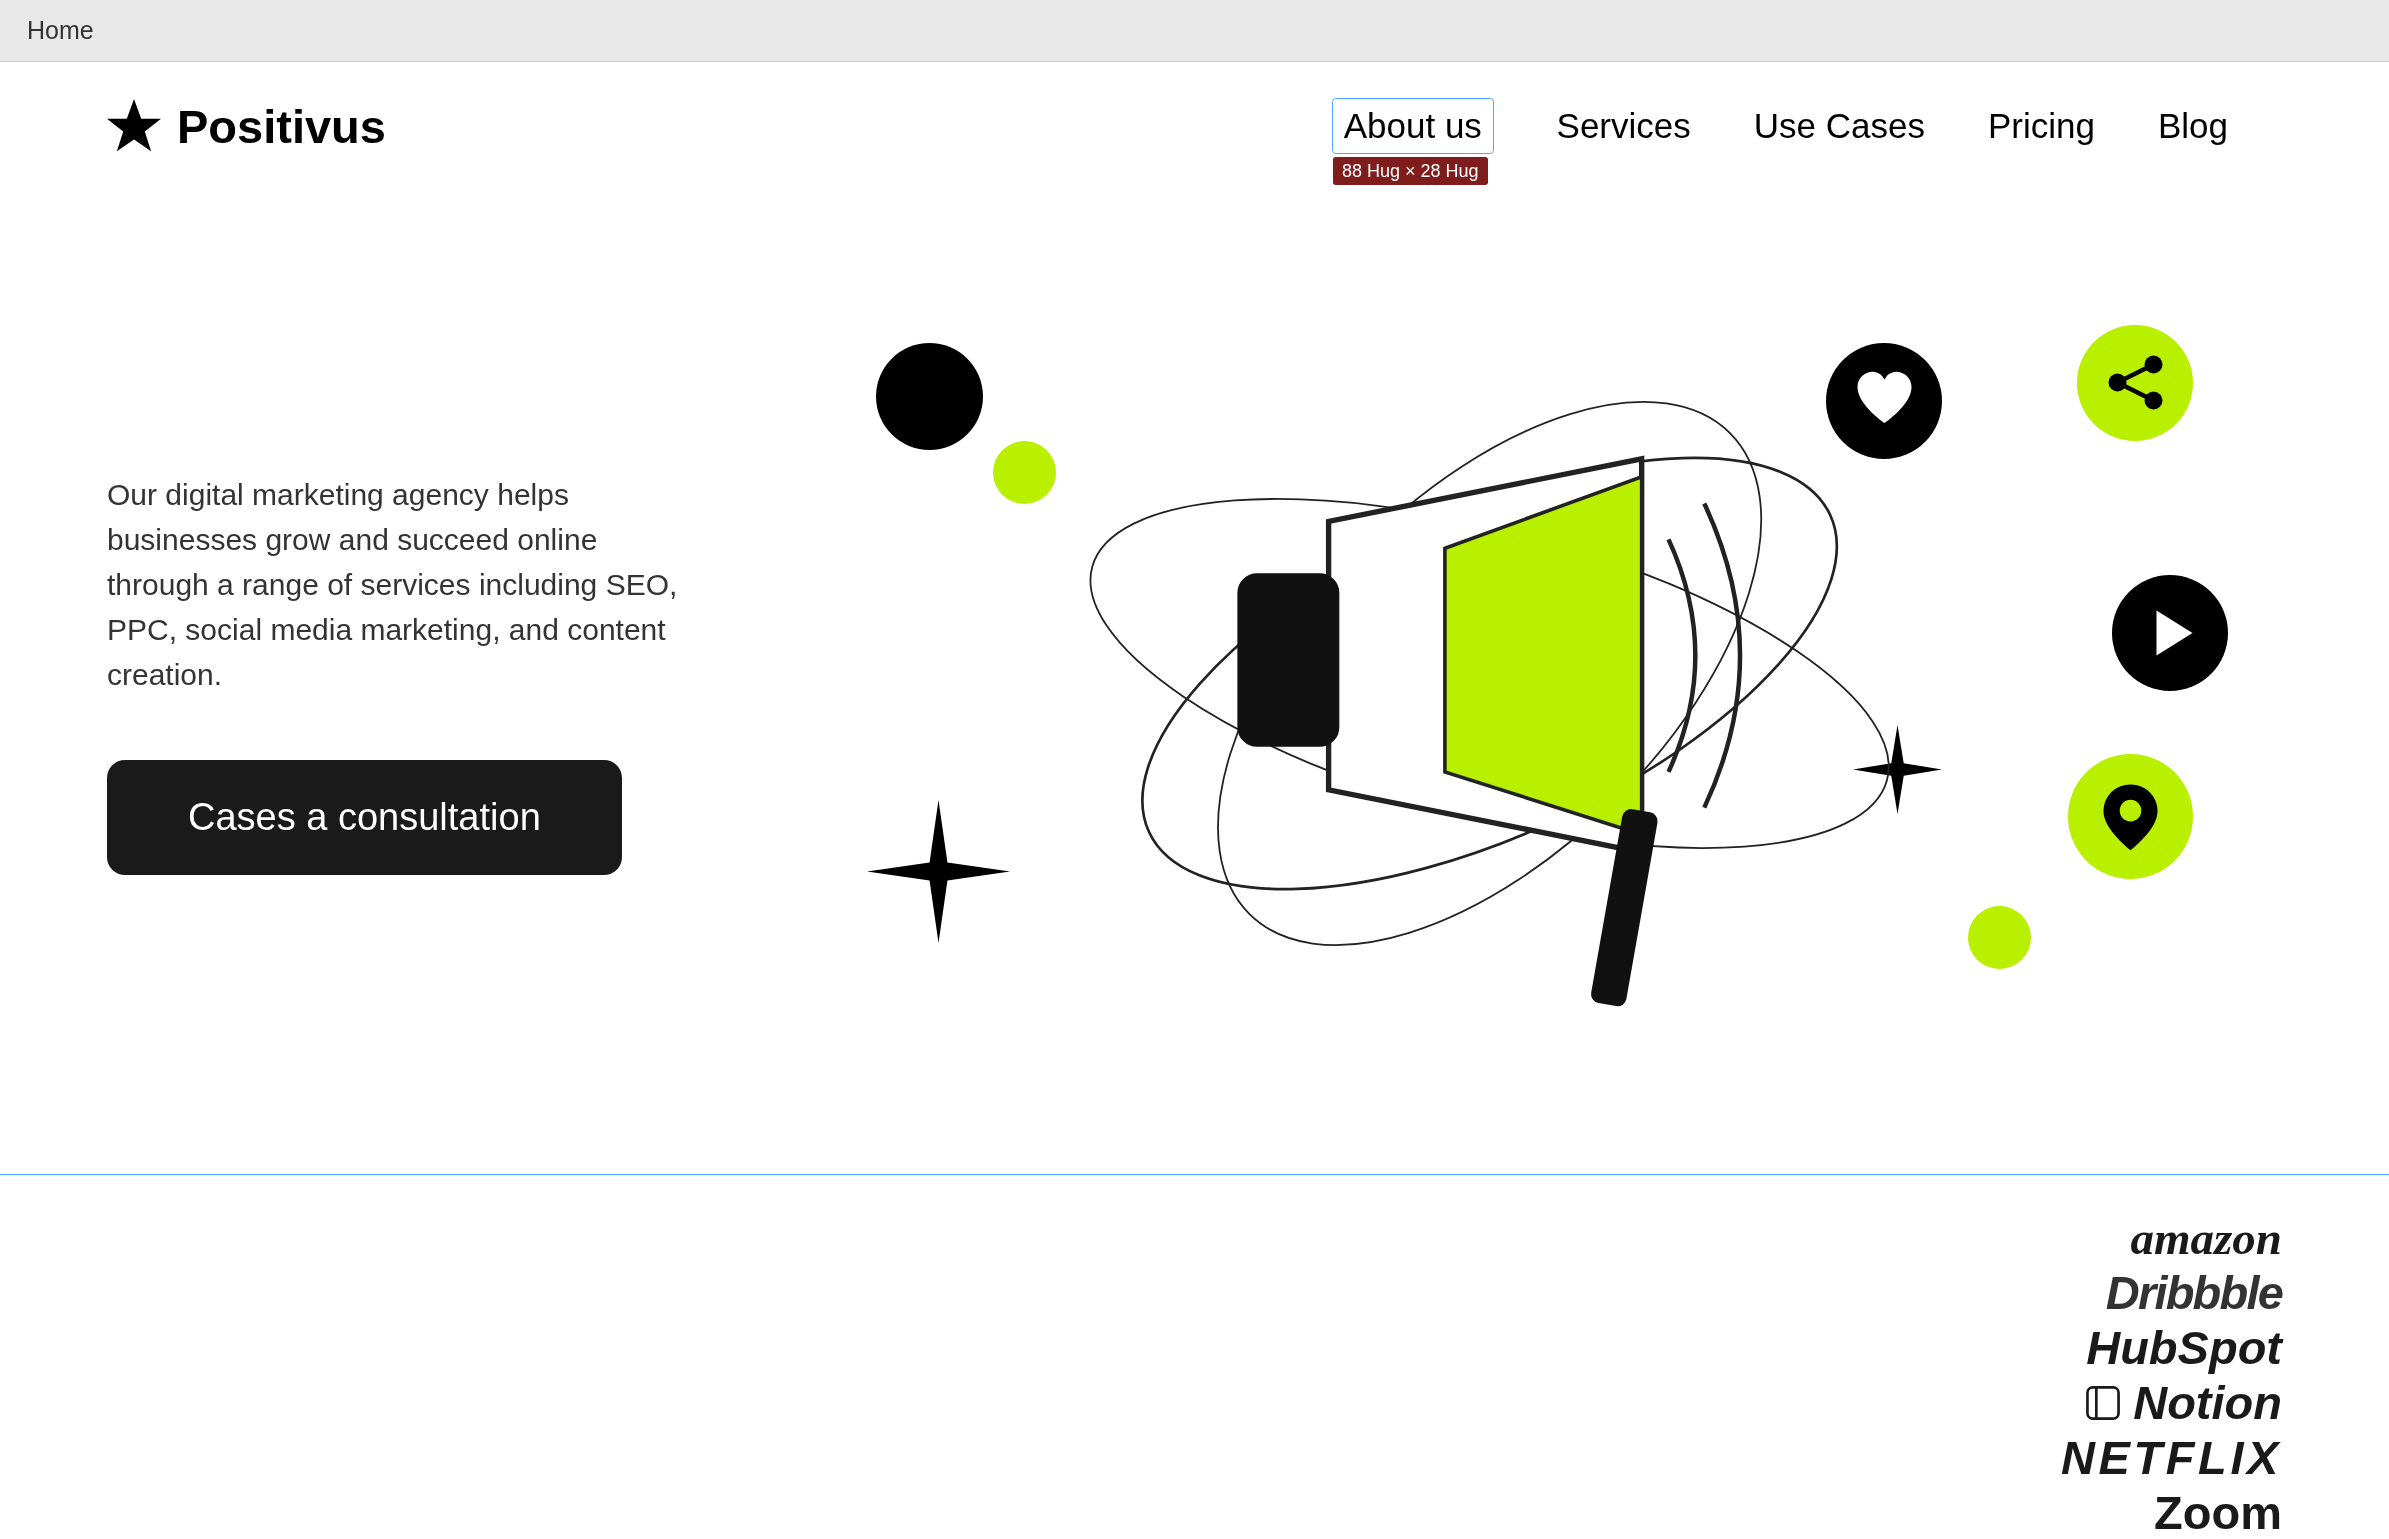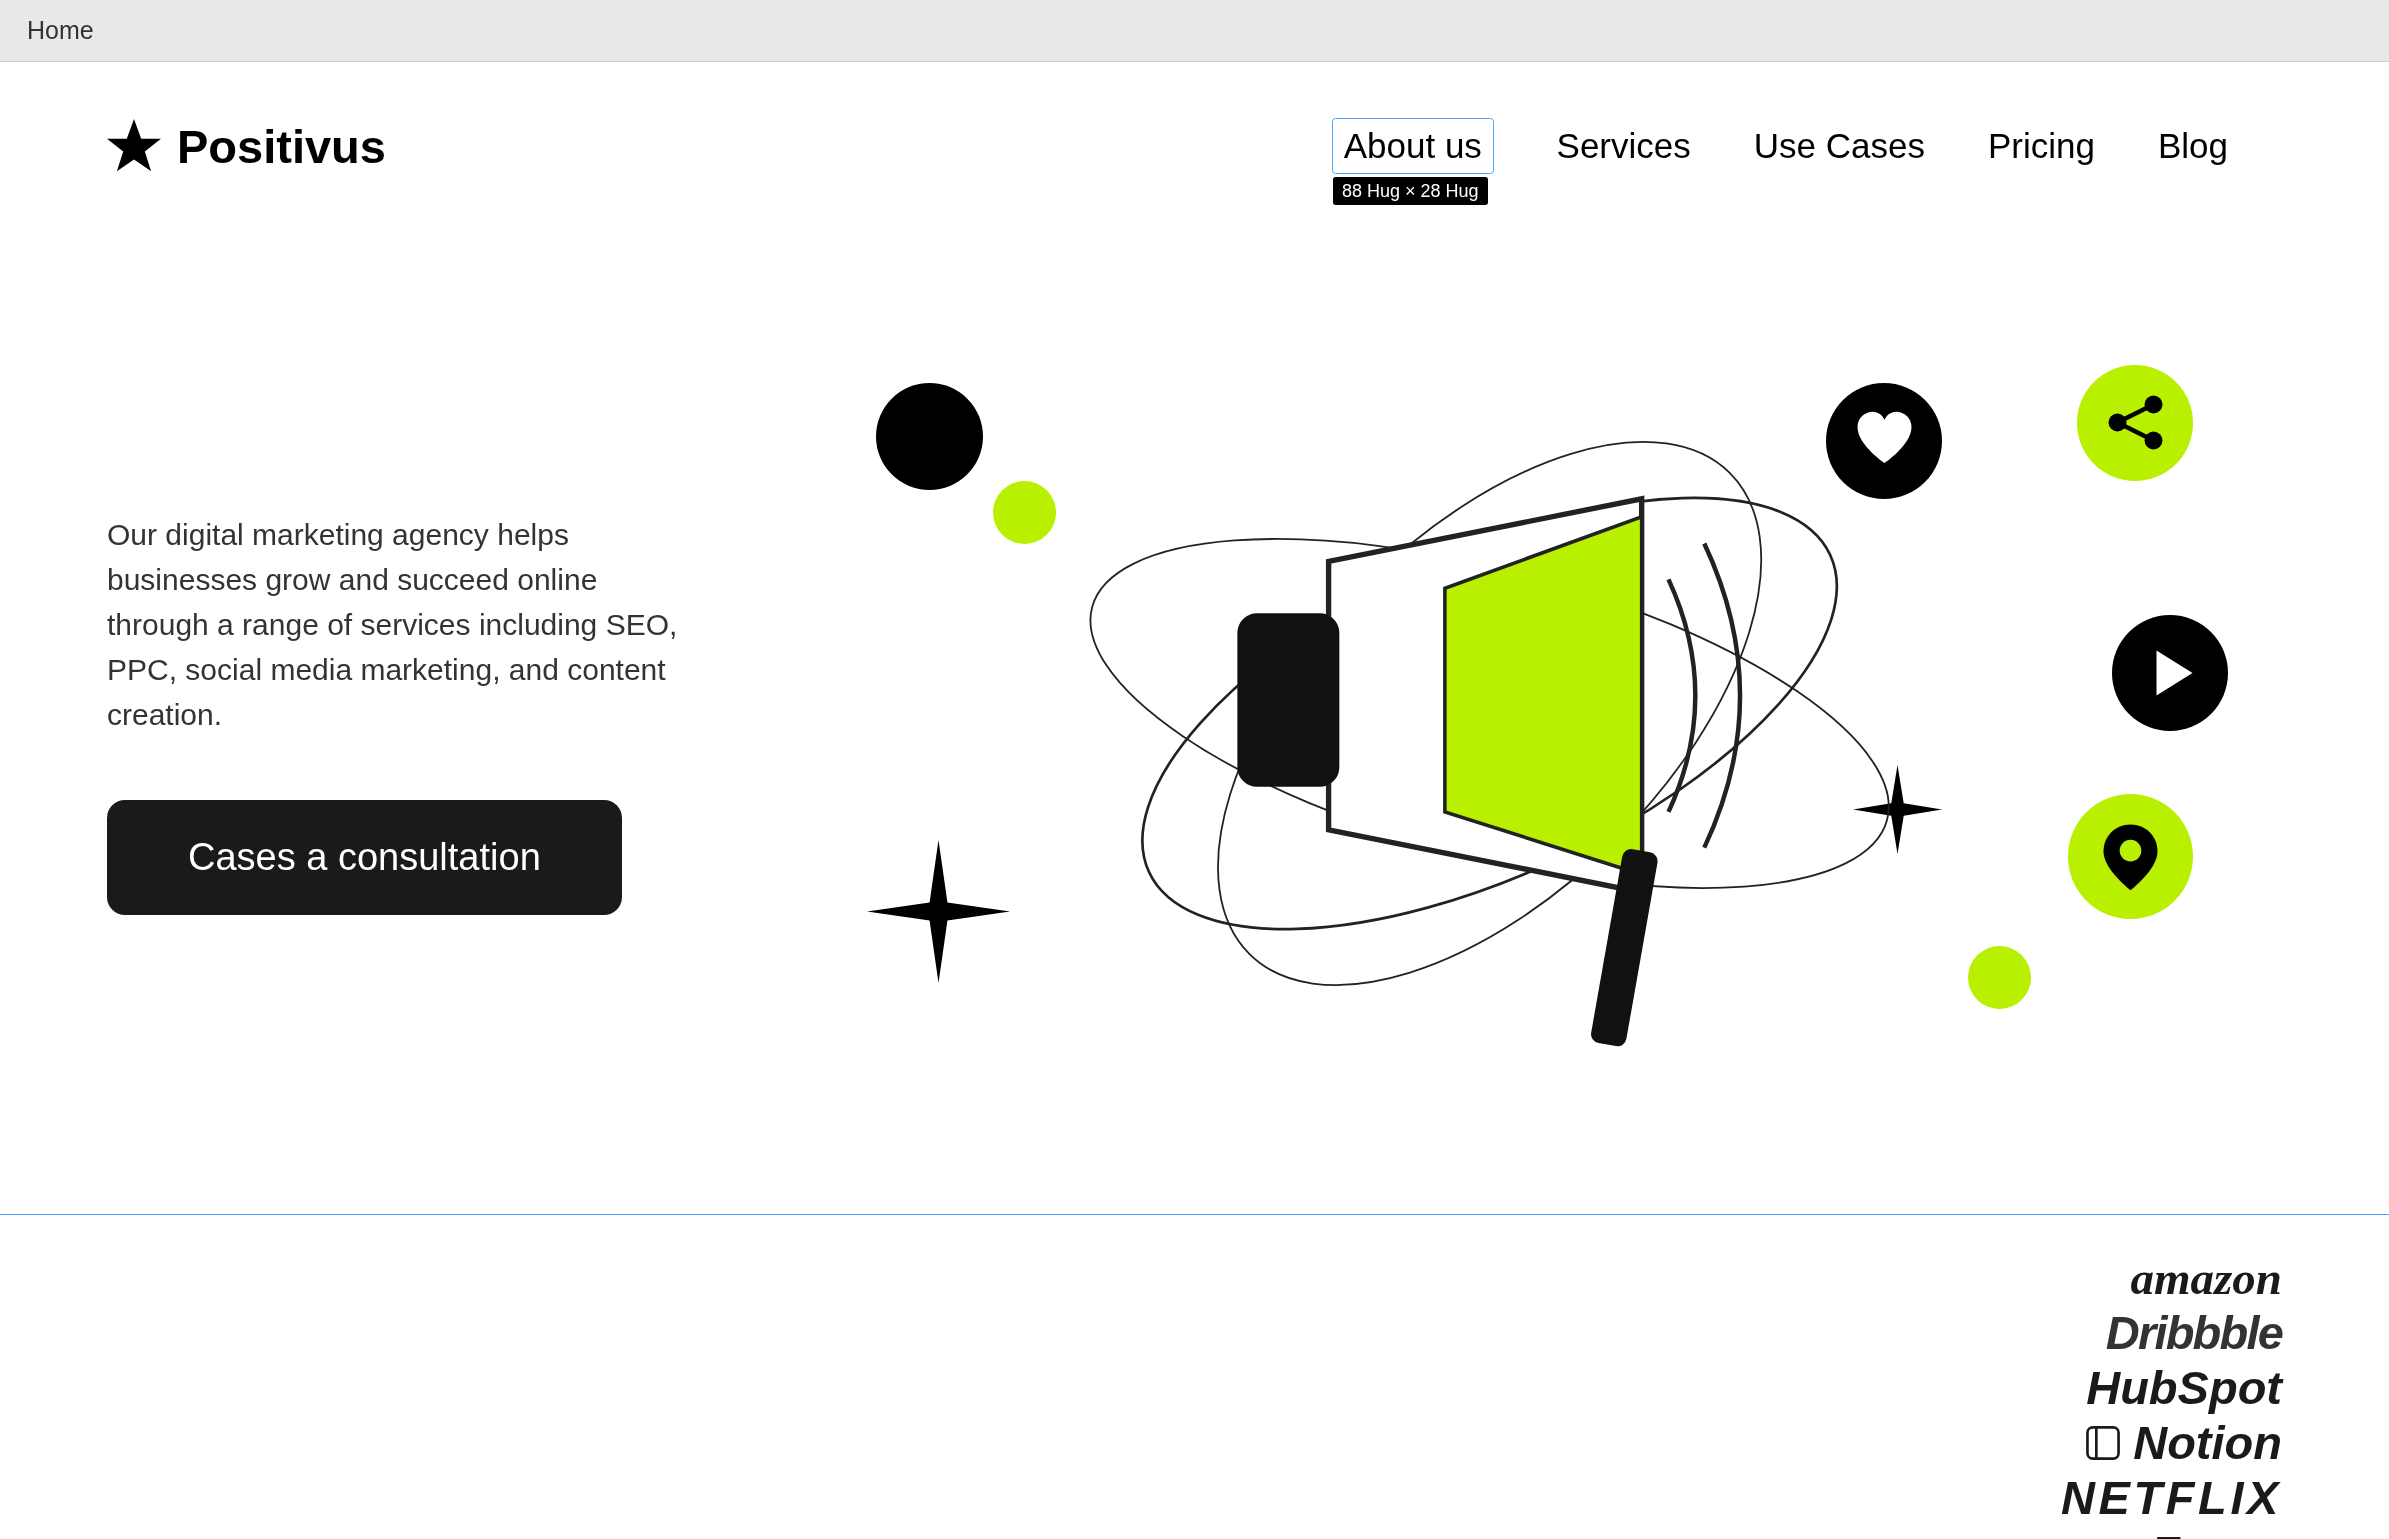--- a/index.html
+++ b/index.html
@@ -28,21 +28,21 @@
     
     .page {
       background: #fff;
       min-height: 1486px;
     }
 
     
     .navbar {
       display: flex;
       align-items: center;
-      padding: 56px 107px;
+      padding: 36px 107px;
       background: #fff;
       position: relative;
     }
     .logo {
       display: flex;
       align-items: center;
       gap: 16px;
       font-size: 47px;
       font-weight: 700;
       color: #000;
@@ -68,21 +68,21 @@
     .about-us-container {
       position: relative;
       border: 1.8px solid #4da6ff;
       padding: 7.2px 10.7px;
       border-radius: 3.6px;
     }
     .about-us-badge {
       position: absolute;
       bottom: -32px;
       left: 0;
-      background: #000000;
+      background: #7f1d1d;
       color: #fff;
       font-size: 18px;
       padding: 3.6px 9px;
       border-radius: 2.7px;
       white-space: nowrap;
     }
     .nav-cta {
       border: 1.8px solid #000;
       border-radius: 14.3px;
       padding: 19.7px 45px;

